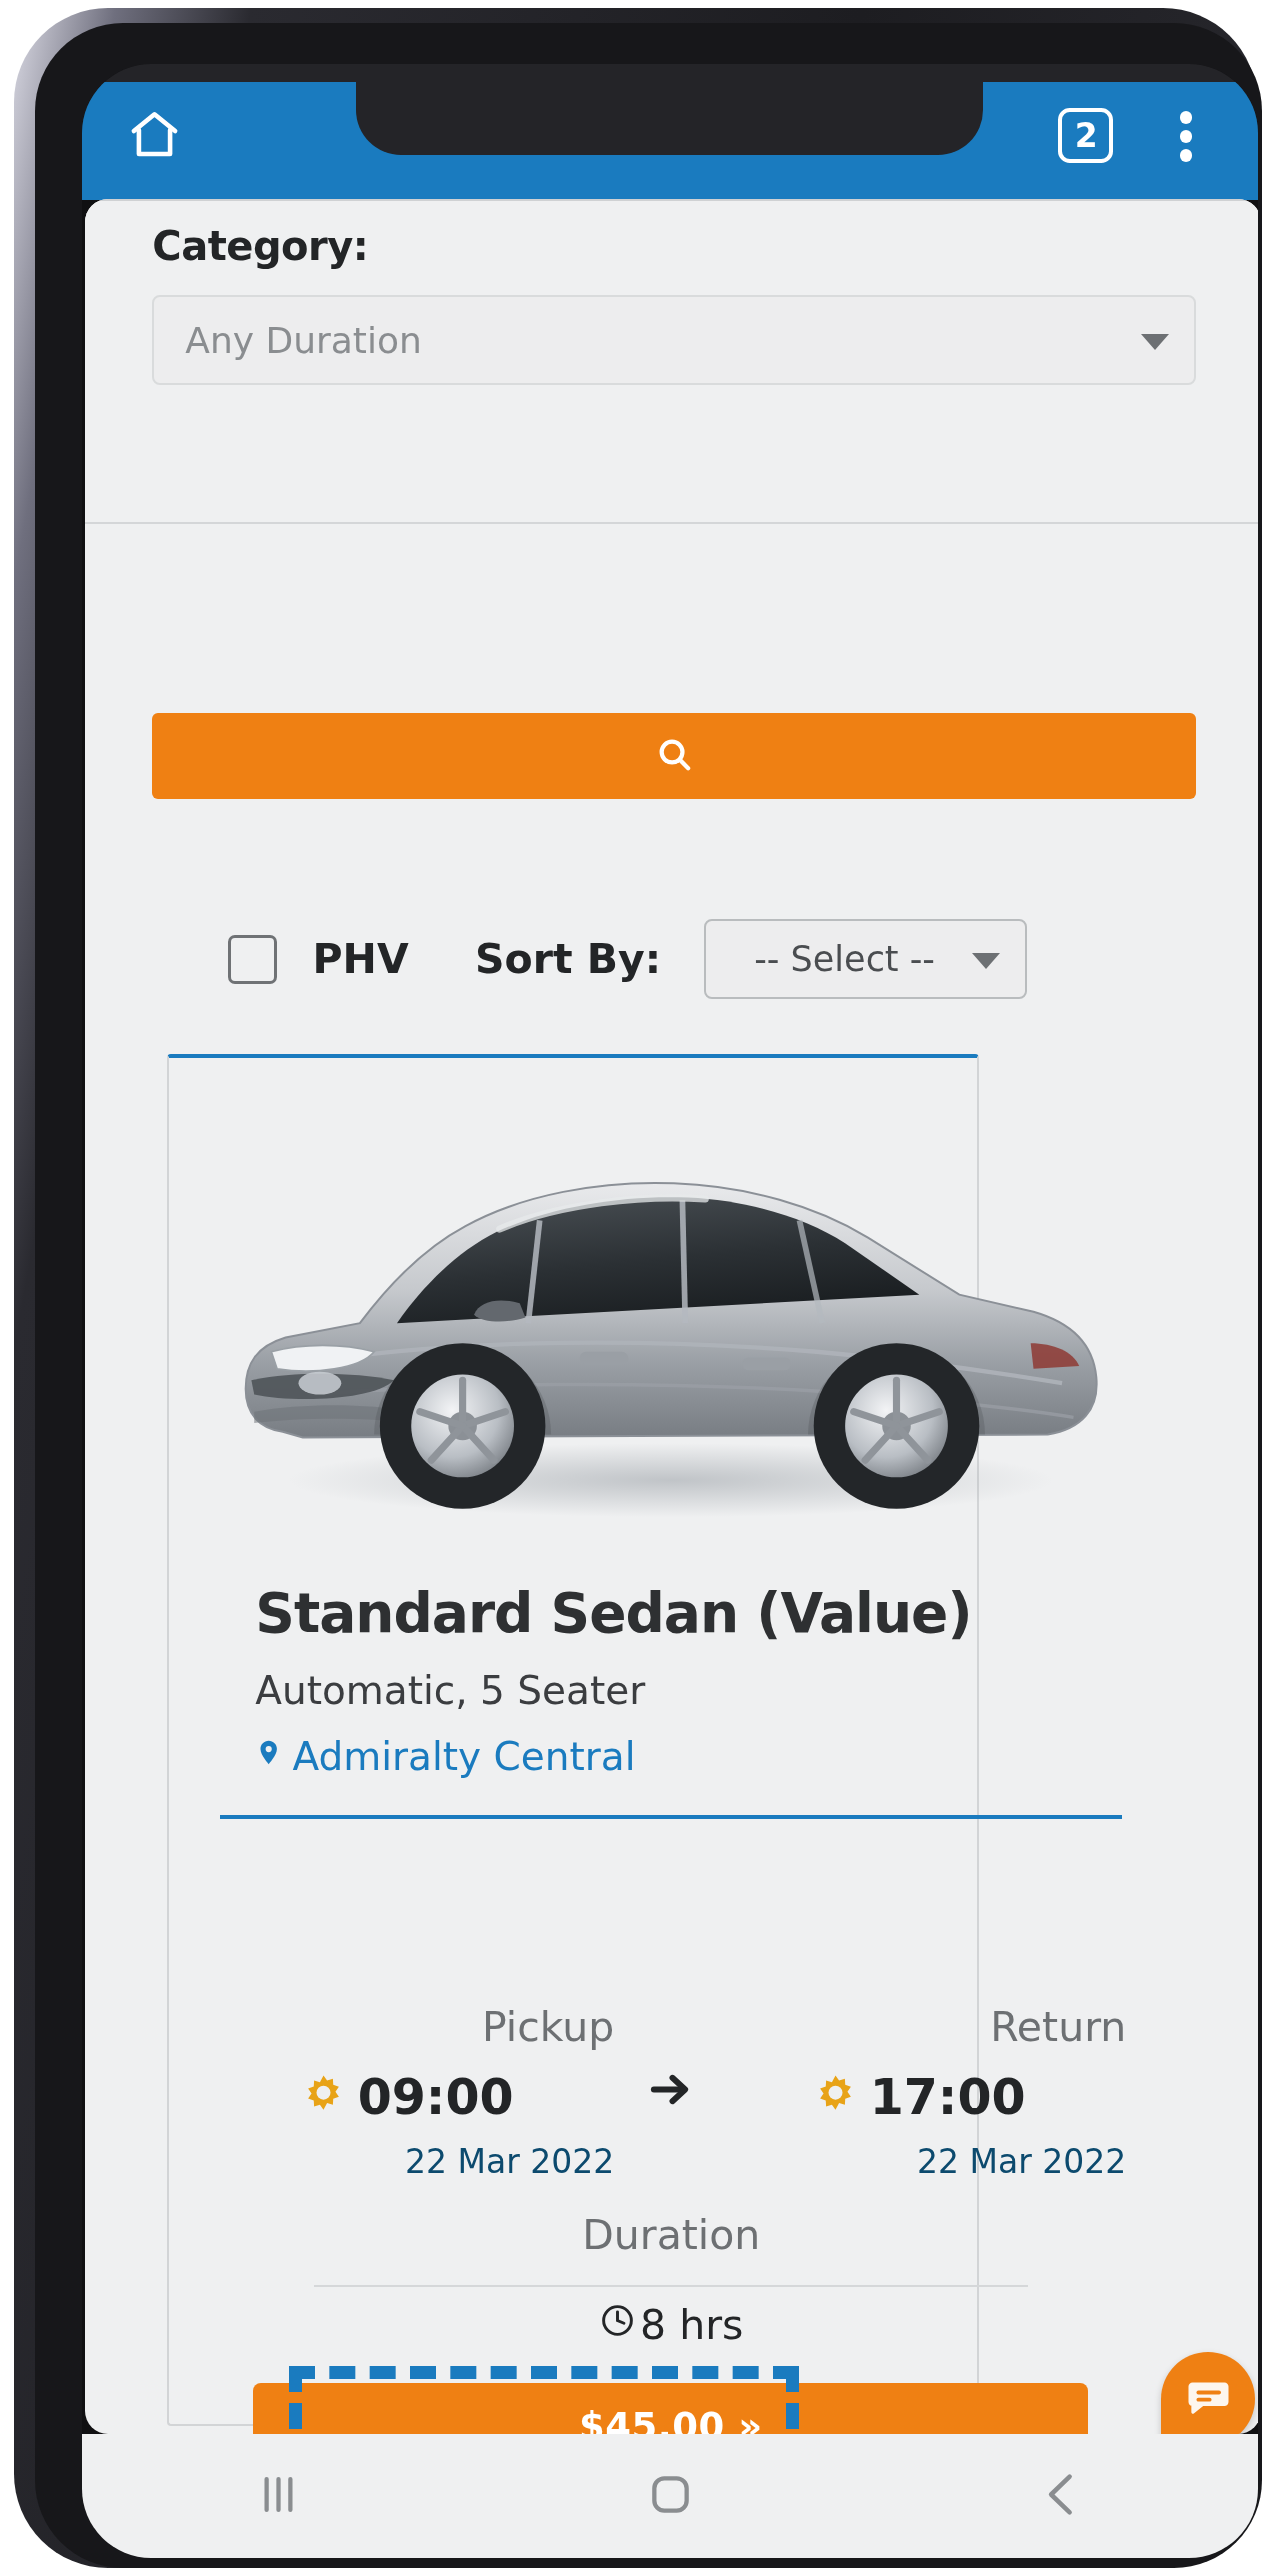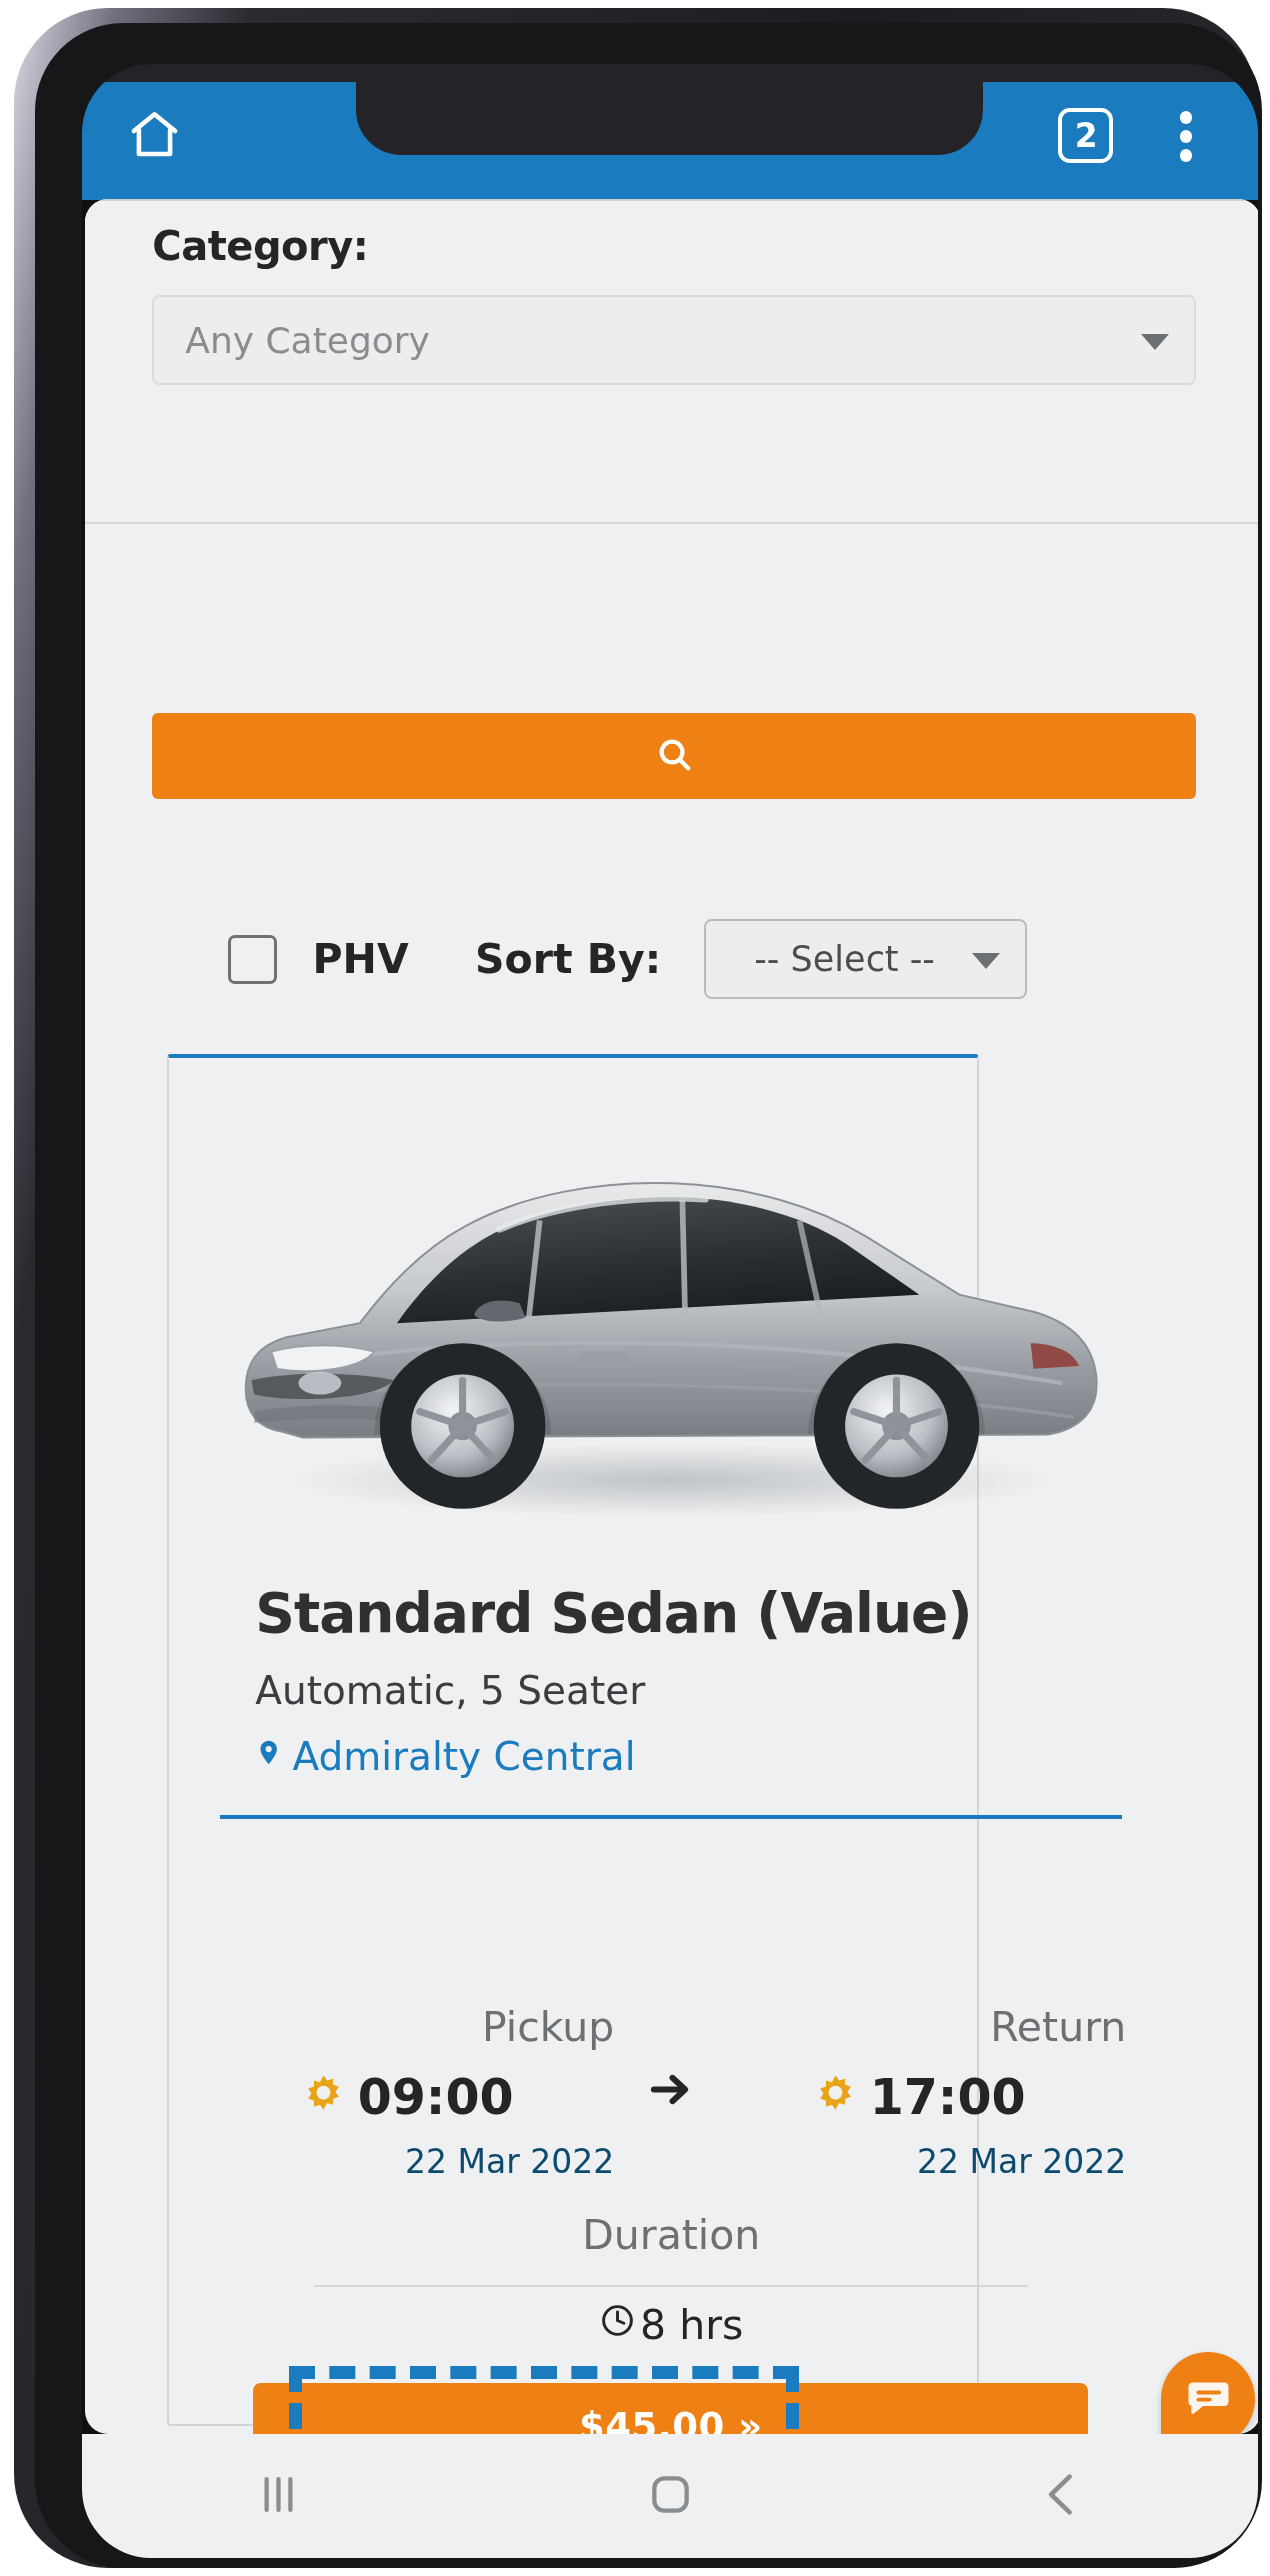--- a/index.html
+++ b/index.html
@@ -344,21 +344,21 @@
         </div>
       </div>
 
       <div id="page">
         <div class="hairline-top"></div>
 
         <div id="search-panel">
           <div style="position:absolute;left:67px;top:0;width:1044px;height:323px;">
             <div class="field-label">Category:</div>
             <div class="select-box" style="top:94px;">
-              <span class="sel-text">Any Category</span>
+              <span class="sel-text">Any Duration</span>
               <span class="caret-down"></span>
             </div>
           </div>
         </div>
 
         <div id="search-btn">
           <span>
             <svg viewBox="0 0 24 24" fill="none" stroke="#ffffff" stroke-width="2.6" stroke-linecap="round" width="39" height="39">
               <circle cx="10.5" cy="10.5" r="6.4"></circle>
               <line x1="15.3" y1="15.3" x2="20.4" y2="20.4"></line>

